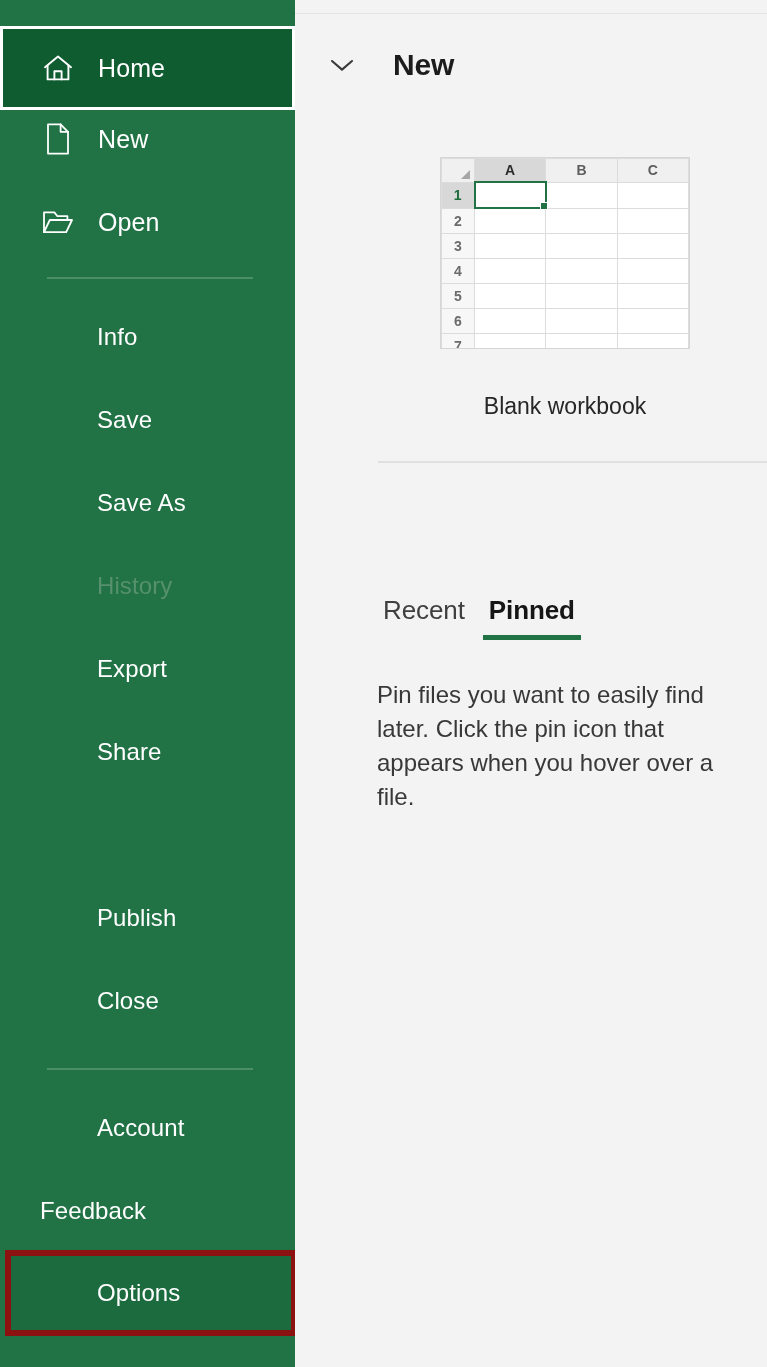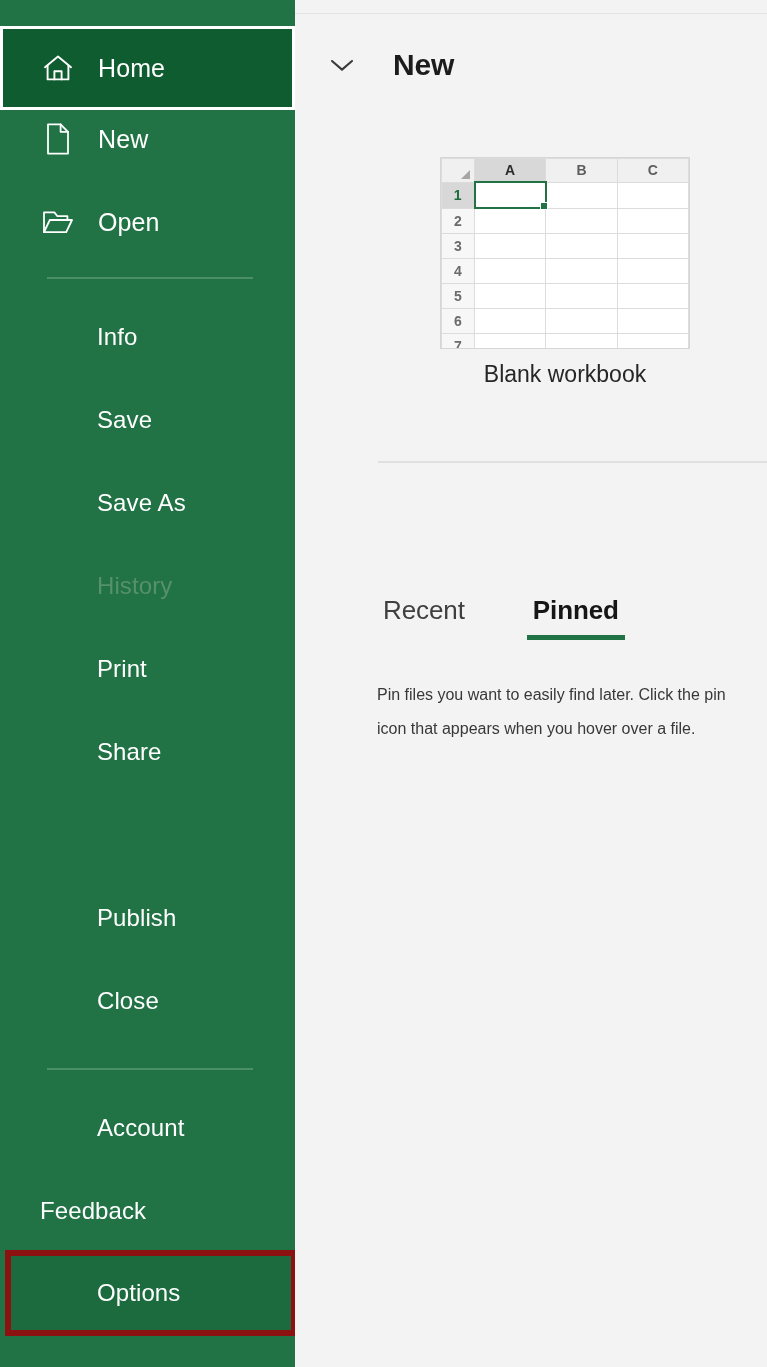--- a/index.html
+++ b/index.html
@@ -224,21 +224,21 @@
   #wb-grid td.cell-selected .fill-handle {
     position: absolute;
     right: -3px;
     bottom: -3px;
     width: 6px;
     height: 6px;
     background: #217346;
     border: 1px solid #ffffff;
   }
   #template-caption {
-    margin-top: 12px;
+    margin-top: 44px;
     text-align: center;
     font-size: 23px;
     color: #262626;
     font-weight: 400;
   }
 
   #content-divider {
     position: absolute;
     left: 83px;
     top: 461px;
@@ -247,52 +247,52 @@
     background: #e0e0e0;
   }
 
   
   #file-tabs {
     position: absolute;
     left: 82px;
     top: 595px;
     display: flex;
     align-items: flex-start;
+    gap: 12px;
   }
   .file-tab {
     position: relative;
     padding: 0 6px 14px 6px;
     font-size: 26px;
     color: #3f3f3f;
     font-weight: 400;
     cursor: pointer;
     letter-spacing: -0.1px;
   }
   .file-tab + .file-tab {
-    margin-left: 56px;
   }
   .file-tab.active {
     color: #161616;
     font-weight: 700;
   }
   .file-tab.active .tab-underline {
     position: absolute;
     left: 0;
     bottom: 0;
     width: 100%;
     height: 5px;
     background: #217346;
   }
 
   #empty-message {
     position: absolute;
     left: 82px;
     top: 678px;
     width: 360px;
-    font-size: 16px;
+    font-size: 24px;
     line-height: 34px;
     color: #383838;
   }
 
   
   #watermark {
     position: absolute;
     left: 312px;
     top: 1316px;
     display: flex;
@@ -375,21 +375,21 @@
 
     <div class="nav-item text-row" style="top:473px;">
       <span class="nav-label">Save As</span>
     </div>
 
     <div class="nav-item text-row disabled" style="top:556px;">
       <span class="nav-label">History</span>
     </div>
 
     <div class="nav-item text-row" style="top:639px;">
-      <span class="nav-label">Print</span>
+      <span class="nav-label">Export</span>
     </div>
 
     <div class="nav-item text-row" style="top:722px;">
       <span class="nav-label">Share</span>
     </div>
 
 
     <div class="nav-item text-row" style="top:888px;">
       <span class="nav-label">Publish</span>
     </div>

